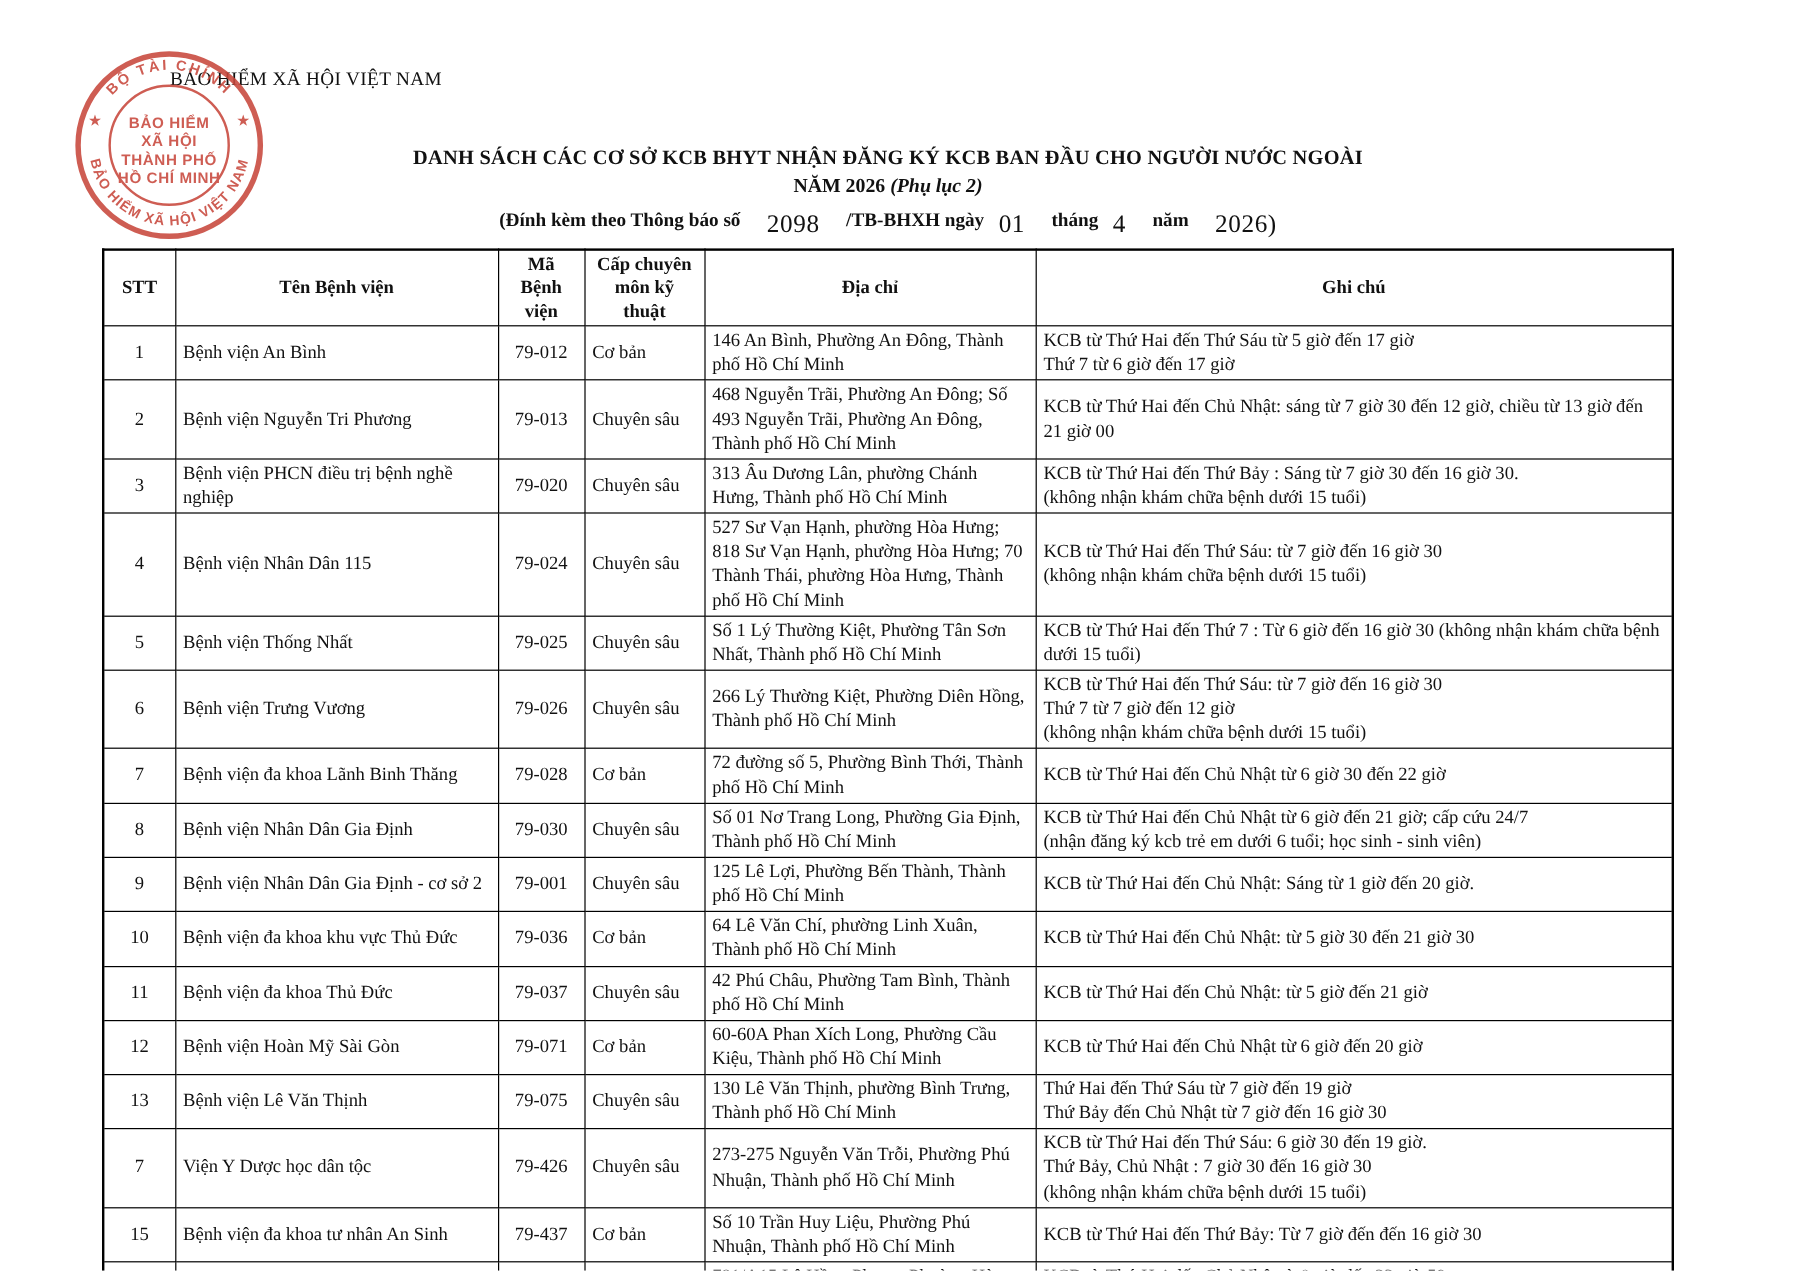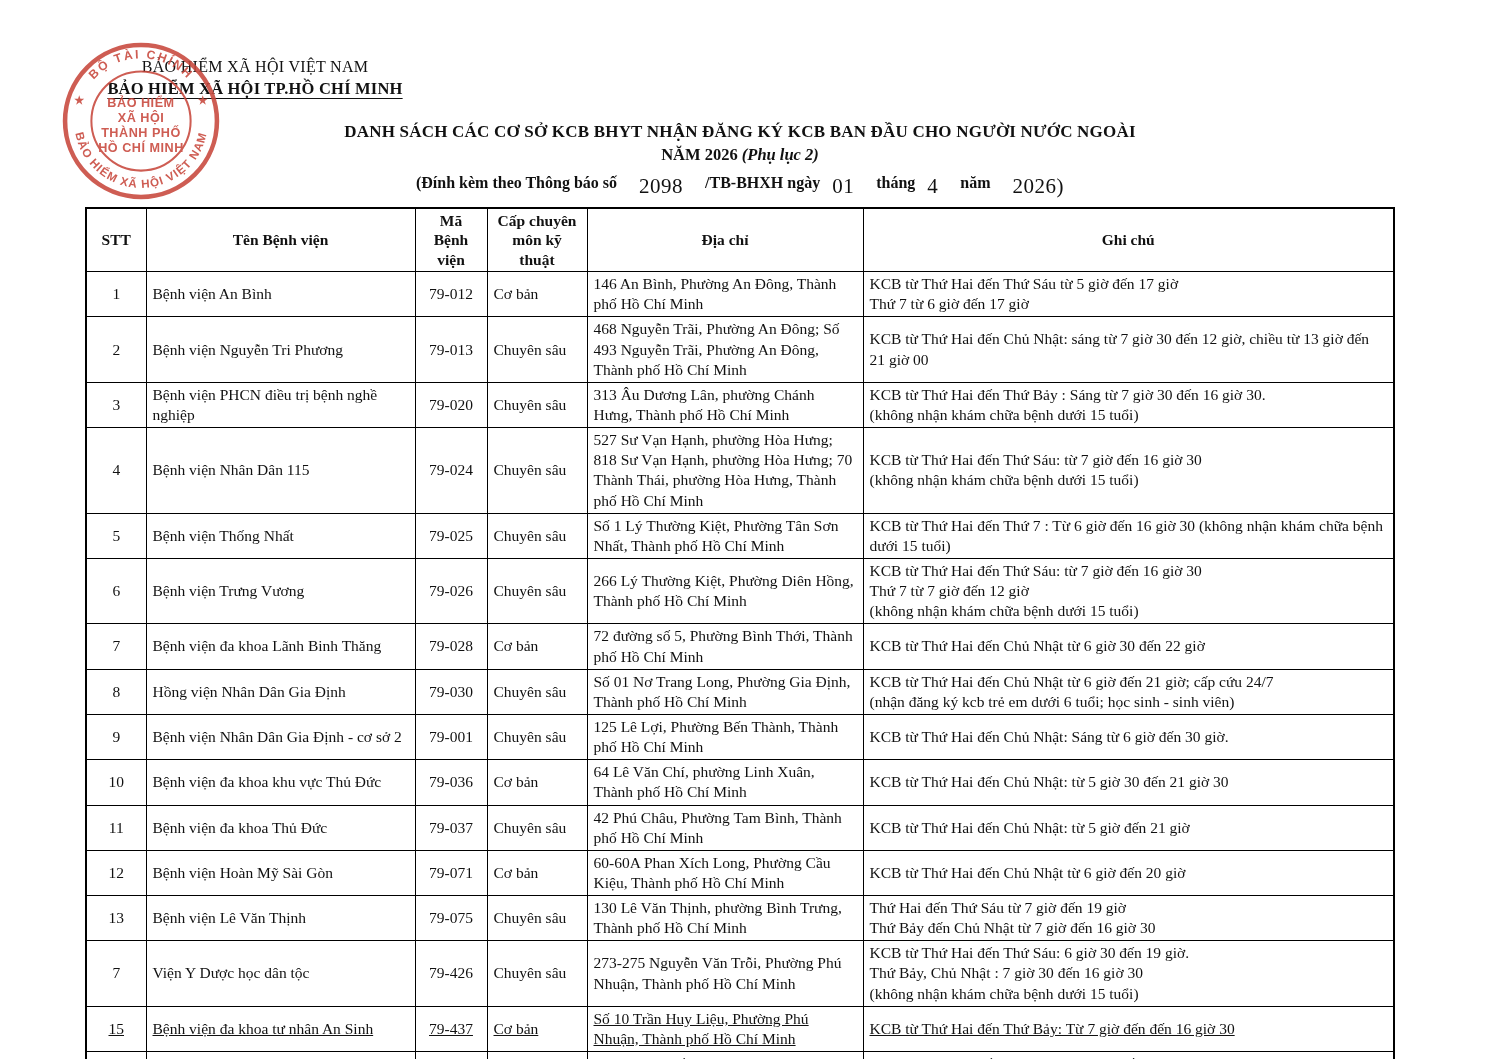--- a/index.html
+++ b/index.html
@@ -108,21 +108,21 @@
   tbody tr:nth-child(5)  { height: 41px; }
   tbody tr:nth-child(6)  { height: 59px; }
   tbody tr:nth-child(7)  { height: 42px; }
   tbody tr:nth-child(8)  { height: 43px; }
   tbody tr:nth-child(9)  { height: 40px; }
   tbody tr:nth-child(10) { height: 40px; }
   tbody tr:nth-child(11) { height: 40px; }
   tbody tr:nth-child(12) { height: 40px; }
   tbody tr:nth-child(13) { height: 42px; }
   tbody tr:nth-child(14) { height: 58px; }
-  tbody tr:nth-child(15) { height: 40px; text-decoration: underline; }
+  tbody tr:nth-child(15) { height: 40px; }
   tbody tr:nth-child(16) { height: 44px; }
 </style>
 </head>
 <body>
 
 <div class="page">
 
   <svg class="seal" viewBox="0 0 160 160" aria-hidden="true">
     <circle cx="80" cy="80" r="75" fill="none" stroke="#c8473c" stroke-width="4.5"></circle>
     <circle cx="80" cy="80" r="49" fill="none" stroke="#c8473c" stroke-width="2"></circle>
@@ -133,21 +133,20 @@
     <text class="star" x="19" y="63">★</text>
     <text class="star" x="141" y="63">★</text>
     <text class="ctr" x="80" y="66">BẢO HIỂM</text>
     <text class="ctr" x="80" y="81">XÃ HỘI</text>
     <text class="ctr" x="80" y="96">THÀNH PHỐ</text>
     <text class="ctr" x="80" y="111">HỒ CHÍ MINH</text>
   </svg>
 
   <div class="org-block">
     <div class="org-line1">BẢO HIỂM XÃ HỘI VIỆT NAM</div>
-    <div class="org-line2">BẢO HIỂM XÃ HỘI TP.HỒ CHÍ MINH</div>
   </div>
 
   <div class="title-block">
     <div class="title-line1">DANH SÁCH CÁC CƠ SỞ KCB BHYT NHẬN ĐĂNG KÝ KCB BAN ĐẦU CHO NGƯỜI NƯỚC NGOÀI</div>
     <div class="title-line2">
       <span>NĂM 2026</span>
       <span class="plp">(Phụ lục 2)</span>
     </div>
     <div class="attachment-line">
       <span>(Đính kèm theo Thông báo số</span>
@@ -245,35 +244,35 @@
       <td class="c-stt">7</td>
       <td class="c-name">Bệnh viện đa khoa Lãnh Binh Thăng</td>
       <td class="c-code">79-028</td>
       <td class="c-level">Cơ bản</td>
       <td class="c-addr">72 đường số 5, Phường Bình Thới, Thành phố Hồ Chí Minh</td>
       <td class="c-note">KCB từ Thứ Hai đến Chủ Nhật từ 6 giờ 30 đến 22 giờ</td>
     </tr>
 
     <tr>
       <td class="c-stt">8</td>
-      <td class="c-name">Hồng viện Nhân Dân Gia Định</td>
+      <td class="c-name">Bệnh viện Nhân Dân Gia Định</td>
       <td class="c-code">79-030</td>
       <td class="c-level">Chuyên sâu</td>
       <td class="c-addr">Số 01 Nơ Trang Long, Phường Gia Định, Thành phố Hồ Chí Minh</td>
       <td class="c-note">KCB từ Thứ Hai đến Chủ Nhật từ 6 giờ đến 21 giờ; cấp cứu 24/7
 (nhận đăng ký kcb trẻ em dưới 6 tuổi; học sinh - sinh viên)</td>
     </tr>
 
     <tr>
       <td class="c-stt">9</td>
       <td class="c-name">Bệnh viện Nhân Dân Gia Định - cơ sở 2</td>
       <td class="c-code">79-001</td>
       <td class="c-level">Chuyên sâu</td>
       <td class="c-addr">125 Lê Lợi, Phường Bến Thành, Thành phố Hồ Chí Minh</td>
-      <td class="c-note">KCB từ Thứ Hai đến Chủ Nhật: Sáng từ 6 giờ đến 30 giờ.</td>
+      <td class="c-note">KCB từ Thứ Hai đến Chủ Nhật: Sáng từ 1 giờ đến 20 giờ.</td>
     </tr>
 
     <tr>
       <td class="c-stt">10</td>
       <td class="c-name">Bệnh viện đa khoa khu vực Thủ Đức</td>
       <td class="c-code">79-036</td>
       <td class="c-level">Cơ bản</td>
       <td class="c-addr">64 Lê Văn Chí, phường Linh Xuân, Thành phố Hồ Chí Minh</td>
       <td class="c-note">KCB từ Thứ Hai đến Chủ Nhật: từ 5 giờ 30 đến 21 giờ 30</td>
     </tr>

